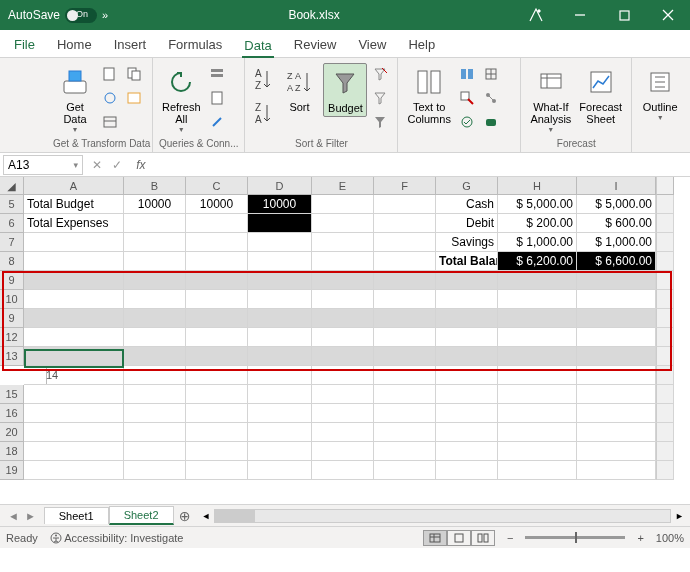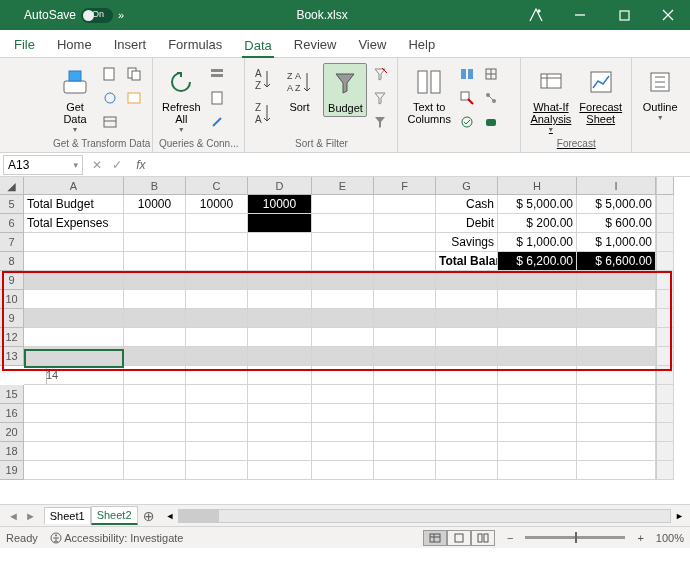--- a/index.html
+++ b/index.html
@@ -1,18 +1,18 @@
 <!DOCTYPE html>
 <html><head>
 <meta charset="utf-8">
 <style>
 * { margin: 0; padding: 0; box-sizing: border-box; font-family: 'Segoe UI', Arial, sans-serif; }
 body { width: 690px; height: 572px; background: #fff; overflow: hidden; position: relative; }
 
-.titlebar { height: 30px; background: #217346; display: flex; align-items: center; color: #fff; font-size: 12px; padding-left: 16px; }
+.titlebar { height: 30px; background: #217346; display: flex; align-items: center; color: #fff; font-size: 12px; }
 .autosave-block { display: flex; align-items: center; padding: 0 8px; gap: 5px; }
 .autosave-toggle { width: 32px; height: 15px; background: #0f5132; border-radius: 8px; position: relative; display: flex; align-items: center; }
 .autosave-toggle::after { content: ''; position: absolute; left: 2px; width: 11px; height: 11px; background: #eee; border-radius: 50%; }
 .title-chevron { margin: 0 6px; font-size: 11px; }
 .file-title { flex: 1; text-align: center; font-size: 12px; }
 .title-btn { width: 44px; height: 30px; display:flex; align-items:center; justify-content:center; cursor:pointer; }
 .title-btn svg { stroke: #fff; }
 
 .ribbon-tabs { height: 28px; background: #fff; display: flex; align-items: flex-end; gap: 18px; padding: 0 12px; border-bottom: 1px solid #d4d4d4; }
 .ribbon-tab { font-size: 13px; padding: 4px 2px 5px; cursor: pointer; color: #444; }
@@ -45,21 +45,21 @@
 .cell.r { text-align: right; }
 .cell.c { text-align: center; }
 .cell.black { background: #000; color: #fff; }
 .scroll-col { background: #f0f0f0; border-left: 1px solid #ccc; }
 .selected-border { border: 2px solid #217346; position: absolute; pointer-events: none; }
 .red-box { position: absolute; top: 94px; left: 2px; width: 670px; height: 100px; border: 2px solid #cc0000; pointer-events: none; }
 .gray-row-fill { background: #d9d9d9; }
 
 .tabs-row { height: 22px; background: #f3f2f1; border-top: 1px solid #d4d4d4; display: flex; align-items: center; font-size: 11px; }
 .tab-nav { display:flex; gap: 6px; padding: 0 8px; color: #888; }
-.sheet-tab { padding: 2px 5px; border: 1px solid #ccc; background: #fff; cursor: pointer; border-bottom: none; }
+.sheet-tab { padding: 2px 14px; border: 1px solid #ccc; background: #fff; cursor: pointer; border-bottom: none; }
 .sheet-tab.active { border-bottom: 2px solid #217346; color: #217346; font-weight: 400; }
 .add-sheet { width: 22px; text-align: center; font-size: 14px; color: #666; cursor: pointer; }
 .h-scroll { flex:1; display:flex; align-items:center; padding: 0 6px; gap: 4px; }
 .h-track { flex:1; height: 14px; background: #e8e8e8; border: 1px solid #ccc; position: relative; }
 .h-thumb { position:absolute; left:0; top:0; height:100%; width: 40px; background: #ccc; }
 
 .statusbar { height: 22px; background: #f3f2f1; border-top: 1px solid #d4d4d4; display:flex; align-items:center; font-size: 11px; padding: 0 6px; gap: 12px; color: #555; }
 .status-spacer { flex: 1; }
 .view-btns { display: flex; gap: 0; }
 .vb { width: 24px; height: 16px; border: 1px solid #999; display:flex; align-items:center; justify-content:center; font-size: 9px; cursor:pointer; }
@@ -308,21 +308,21 @@
           </div>
         <div class="s-btn">
             <svg width="16" height="16">
               <rect x="3" y="5" width="10" height="7" rx="2" fill="#217346"></rect>
             </svg>
           </div>
       </div>
     </div>
   </div>
 
-  <div class="ribbon-group" style="width:114px;text-decoration:underline;">
+  <div class="ribbon-group" style="width:114px;">
     <div class="ribbon-group-content">
       <div class="big-btn">
         <div class="ico">
             <svg width="28" height="28">
               <rect x="4" y="6" width="20" height="14" fill="#fff" stroke="#666"></rect>
               <line x1="4" y1="10" x2="24" y2="10" stroke="#666"></line>
               <line x1="10" y1="6" x2="10" y2="20" stroke="#666"></line>
             </svg>
           </div>
         <div class="lbl" style="white-space:pre-line;">What-If

